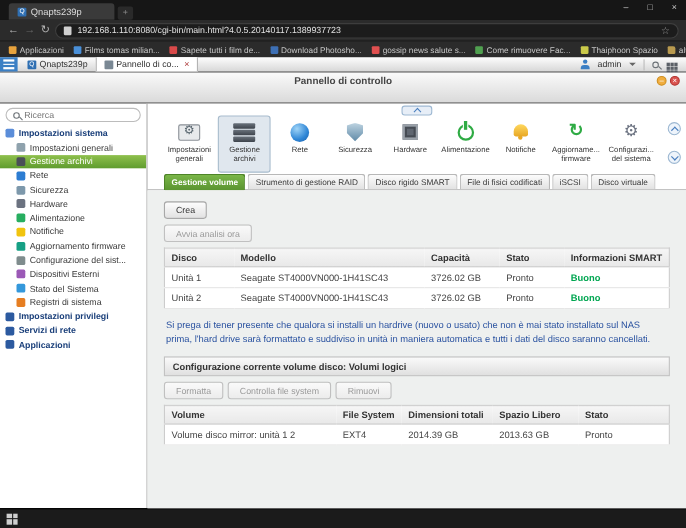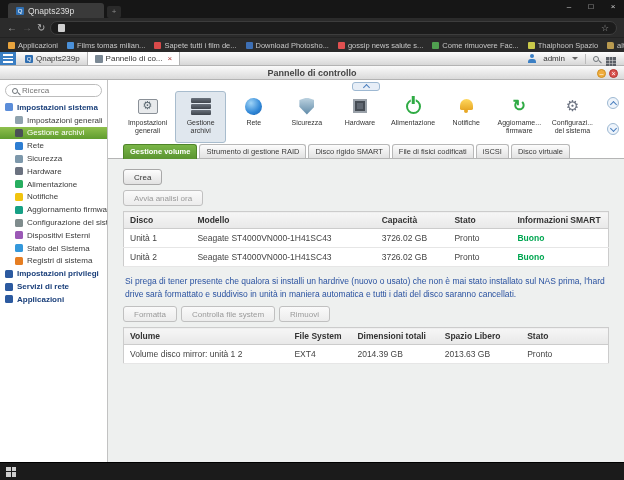--- a/index.html
+++ b/index.html
@@ -43,30 +43,30 @@
   .qright{margin-left:auto;display:flex;align-items:center;gap:7px;padding-right:8px}
   .person{width:9px;height:9px;position:relative}
   .person:before{content:'';position:absolute;top:0;left:2.5px;width:4px;height:4px;border-radius:50%;background:#3b7fc4}
   .person:after{content:'';position:absolute;bottom:0;left:0.5px;width:8px;height:4px;border-radius:3px 3px 0 0;background:#3b7fc4}
   .uname{font-size:8px;color:#333}
   .caret{width:0;height:0;border-left:3px solid transparent;border-right:3px solid transparent;border-top:3.5px solid #666}
   .vsep{width:1px;height:10px;background:#bbb}
   .mag{width:6px;height:6px;border:1.4px solid #6d7378;border-radius:50%;position:relative}
   .mag:after{content:'';position:absolute;width:3.5px;height:1.4px;background:#6d7378;transform:rotate(45deg);right:-3px;bottom:-1.5px}
   .grid9{width:3px;height:3px;background:#5a5f66;box-shadow:3.5px 0 #5a5f66,7px 0 #5a5f66,0 3.5px #5a5f66,3.5px 3.5px #5a5f66,7px 3.5px #5a5f66,0 7px #5a5f66,3.5px 7px #5a5f66,7px 7px #5a5f66;margin-right:7px}
-  .ptitlebar{height:14px;background:linear-gradient(#fafafa,#dadada);border-bottom:1px solid #b3b3b3;position:relative;flex-shrink:0}
+  .ptitlebar{height:28px;background:linear-gradient(#fafafa,#dadada);border-bottom:1px solid #b3b3b3;position:relative;flex-shrink:0}
   .ptitle{position:absolute;left:0;right:0;text-align:center;font-size:9px;font-weight:bold;color:#444;line-height:14px}
   .pctrl{position:absolute;right:6px;top:2.5px;display:flex;gap:3px}
   .pctrl div{width:9px;height:9px;border-radius:50%;color:#fff;font-size:7px;line-height:8px;text-align:center}
   .pc-min{background:#f0ad3e;border:1px solid #cf8f20}
   .pc-close{background:#d9534f;border:1px solid #b33430}
 
   
   .workspace{flex:1;display:flex;min-height:0}
-  .sidebar{width:108px;background:#fff;border-right:1px solid #c2c2c2;flex-shrink:0;overflow:hidden}
+  .sidebar{width:134px;background:#fff;border-right:1px solid #c2c2c2;flex-shrink:0;overflow:hidden}
   .sbox{margin:4px 5px;height:13px;border:1px solid #bcbcbc;border-radius:7px;display:flex;align-items:center;gap:4px;padding:0 6px;background:#fff}
   .sbox input{border:none;outline:none;width:70px;font-size:8px;color:#555;font-family:"Liberation Sans",sans-serif;background:transparent}
   .mi{height:12.8px;display:flex;align-items:center;gap:4px;padding-left:5px;font-size:8px;color:#333;white-space:nowrap;overflow:hidden}
   .mi.l0{color:#1a3f7a;font-weight:bold}
   .mi.l1{padding-left:15px;color:#3a3a3a}
   .mi i{width:8px;height:8px;border-radius:1.5px;flex-shrink:0;display:block}
   .mi.sel{background:linear-gradient(#8fc04d,#5f9c2e);color:#fff}
   .i0{background:#4a90d9}.i1{background:#5b8dd9}.i2{background:#8fa2ad}.i3{background:#4a4f57}
   .i4{background:#2d7dd2}.i5{background:#7d98ab}.i6{background:#6b7280}.i7{background:#27ae60}
   .i8{background:#f1c40f}.i9{background:#16a085}.i10{background:#7f8c8d}.i11{background:#9b59b6}
@@ -136,20 +136,21 @@
       <div>×</div>
     </div>
   </div>
 
   <div class="urlbar">
     <span class="navg">←</span>
     <span class="navg dim">→</span>
     <span class="navg">↻</span>
     <div class="urlfield">
       <span class="pageico"></span>
+      <span class="urltext">192.168.1.110:8080/cgi-bin/main.html?4.0.5.20140117.1389937723</span>
       <span class="star">☆</span>
     </div>
   </div>
 
   <div class="bookbar">
     <div class="bk">
         <i></i>
         <span>Applicazioni</span>
       </div>
     <div class="bk">
@@ -411,20 +412,21 @@
             <td class="tc">Seagate ST4000VN000-1H41SC43</td>
             <td class="tc">3726.02 GB</td>
             <td class="tc">Pronto</td>
             <td class="tc good">Buono</td>
           </tr>
         </tbody>
           </table>
 
         <div class="notice">Si prega di tener presente che qualora si installi un hardrive (nuovo o usato) che non è mai stato installato sul NAS prima, l'hard drive sarà formattato e suddiviso in unità in maniera automatica e tutti i dati del disco saranno cancellati.</div>
 
+        <div class="sechead">Configurazione corrente volume disco: Volumi logici</div>
         <div class="btnrow">
           <span class="btn disabled">Formatta</span>
           <span class="btn disabled">Controlla file system</span>
           <span class="btn disabled">Rimuovi</span>
         </div>
         <table>
           <colgroup>
               <col style="width:34%">
               <col style="width:13%">
               <col style="width:18%">

